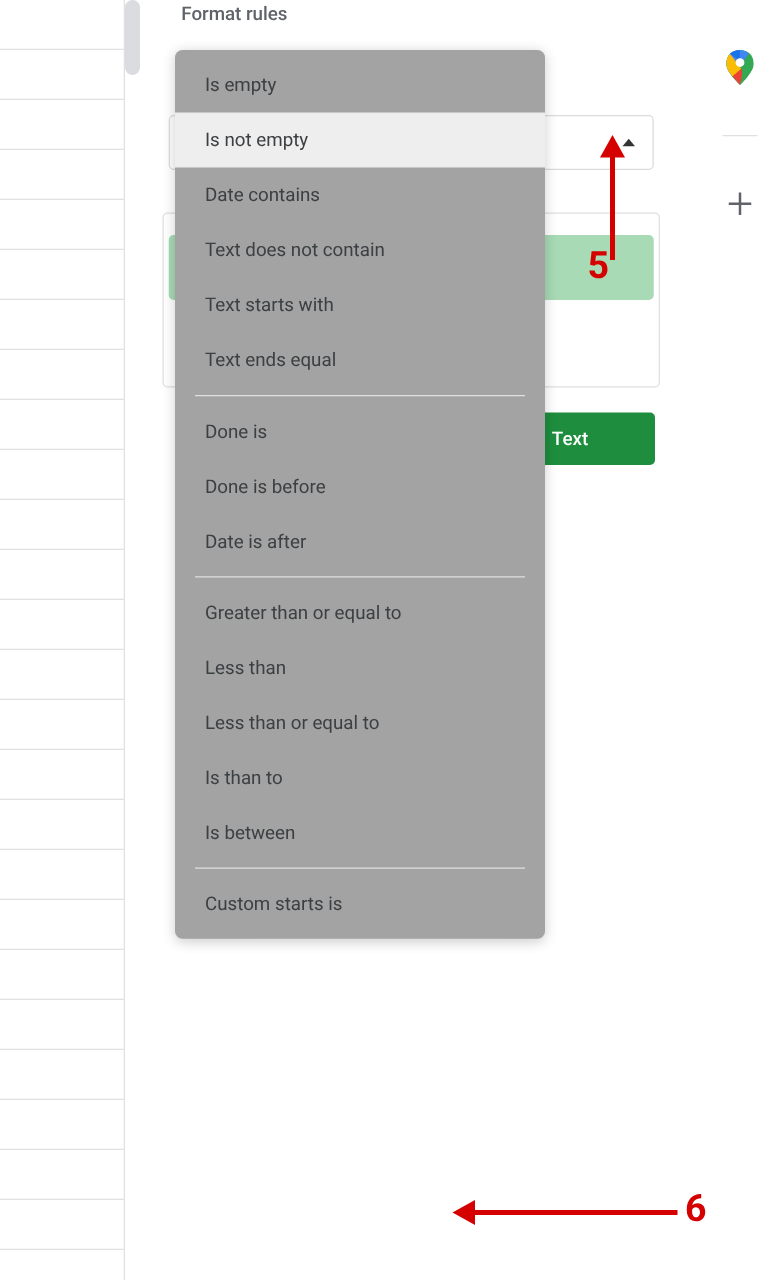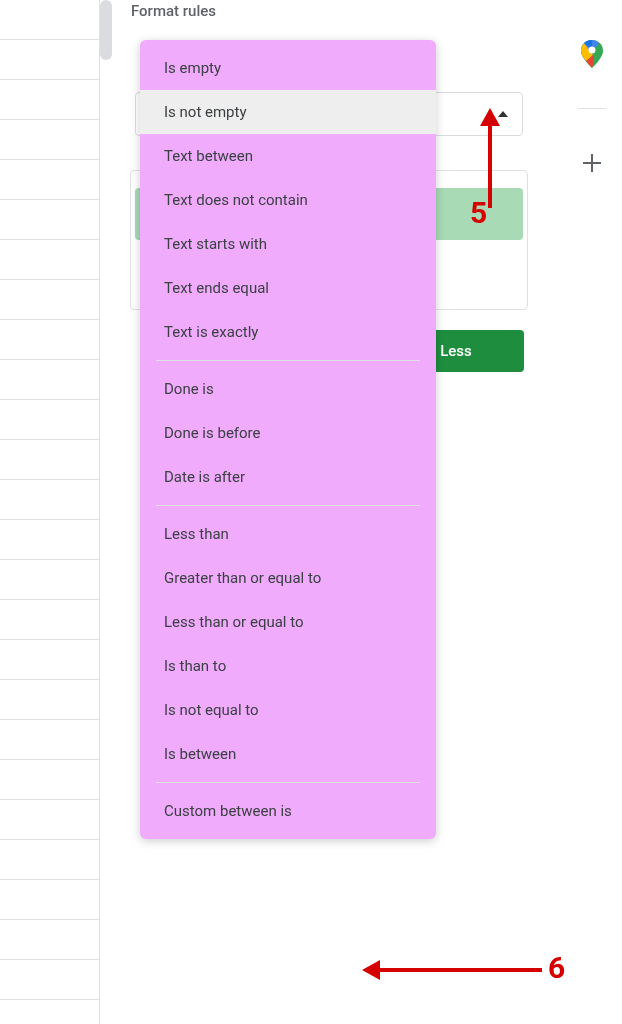--- a/index.html
+++ b/index.html
@@ -12,33 +12,33 @@
     
     .scrollbar-hint { position: absolute; left: 100px; top: 0; width: 12px; height: 60px; background: #dadce0; border-radius: 6px; }
 
     
     .right-toolbar { position: absolute; right: 10px; top: 40px; width: 40px; display: flex; flex-direction: column; align-items: center; gap: 40px; }
     .toolbar-ic { width: 28px; height: 28px; display: flex; align-items: center; justify-content: center; cursor: pointer; }
     .toolbar-sep { width: 28px; height: 1px; background: #e0e0e0; }
 
     
     .panel { position: absolute; left: 130px; top: 2px; width: 400px; }
-    .panel-title { font-size: 15px; color: #5f6368; margin-bottom: 12px; margin-left: 1px; font-weight: 500; }
+    .panel-title { font-size: 15px; color: #5f6368; margin-bottom: 12px; margin-left: 15px; font-weight: 500; }
 
     
     .behind-dropdown { position: absolute; left: 135px; top: 92px; width: 388px; height: 44px; border: 1px solid #dadce0; border-radius: 4px; background: #fff; display: flex; align-items: center; justify-content: flex-end; padding-right: 14px; }
     .behind-dropdown .arrow { width: 0; height: 0; border-left: 5px solid transparent; border-right: 5px solid transparent; border-bottom: 6px solid #333; }
     .behind-preview { position: absolute; left: 135px; top: 188px; width: 388px; height: 52px; background: #a8dab5; border-radius: 4px; }
     .behind-done { position: absolute; left: 388px; top: 330px; width: 136px; height: 42px; background: #1e8e3e; color: #fff; border-radius: 4px; display: flex; align-items: center; justify-content: center; font-size: 15px; font-weight: 500; }
 
     
     .behind-card { position: absolute; left: 130px; top: 170px; width: 398px; height: 140px; background: #fff; border: 1px solid #e0e0e0; border-radius: 4px; z-index: 0; }
 
     
-    .dropdown { position: absolute; left: 140px; top: 40px; width: 296px; background: #f0abfc; border-radius: 6px; box-shadow: 0 2px 10px rgba(0,0,0,0.2); z-index: 10; padding: 6px 0; }
+    .dropdown { position: absolute; left: 140px; top: 40px; width: 296px; background: #a3a3a3; border-radius: 6px; box-shadow: 0 2px 10px rgba(0,0,0,0.2); z-index: 10; padding: 6px 0; }
     .dd-item { height: 44px; display: flex; align-items: center; padding: 0 24px; font-size: 15px; color: #3c4043; cursor: pointer; }
     .dd-item.selected { background: #eeeeee; }
     .dd-divider { height: 1px; background: #e0e0e0; margin: 6px 16px; }
 
     
     .annotation { pointer-events: none; }
     .arrow5 { position: absolute; left: 478px; top: 108px; width: 24px; height: 100px; }
     .arrow5-line { position: absolute; left: 10px; top: 16px; width: 4px; height: 84px; background: #d50000; }
     .arrow5-head { position: absolute; left: 2px; top: 0; width: 0; height: 0; border-left: 10px solid transparent; border-right: 10px solid transparent; border-bottom: 18px solid #d50000; }
     .num5 { position: absolute; left: 470px; top: 195px; font-size: 30px; font-weight: bold; color: #d50000; }
@@ -104,44 +104,42 @@
   <div class="panel-title">Format rules</div>
 </div>
 
 <div class="behind-dropdown">
   <span class="arrow"></span>
 </div>
 
 <div class="behind-card"></div>
 <div class="behind-preview"></div>
 <div class="behind-done">
-    <span>Less</span>
+    <span>Text</span>
   </div>
 
 <div class="dropdown" id="dropdown">
     <div class="dd-item">Is empty</div>
     <div class="dd-item selected">Is not empty</div>
-    <div class="dd-item">Text between</div>
+    <div class="dd-item">Date contains</div>
     <div class="dd-item">Text does not contain</div>
     <div class="dd-item">Text starts with</div>
     <div class="dd-item">Text ends equal</div>
-    <div class="dd-item">Text is exactly</div>
     <div class="dd-divider"></div>
     <div class="dd-item">Done is</div>
     <div class="dd-item">Done is before</div>
     <div class="dd-item">Date is after</div>
     <div class="dd-divider"></div>
+    <div class="dd-item">Greater than or equal to</div>
     <div class="dd-item">Less than</div>
-    <div class="dd-item">Greater than or equal to</div>
     <div class="dd-item">Less than or equal to</div>
     <div class="dd-item">Is than to</div>
-    <div class="dd-item">Is not equal to</div>
     <div class="dd-item">Is between</div>
     <div class="dd-divider"></div>
-    <div class="dd-item">Custom between is</div>
+    <div class="dd-item">Custom starts is</div>
   </div>
 
 <div class="annotation arrow5">
   <div class="arrow5-head"></div>
   <div class="arrow5-line"></div>
 </div>
 <div class="annotation num5">5</div>
 
 <div class="annotation arrow6">
   <div class="arrow6-head"></div>

